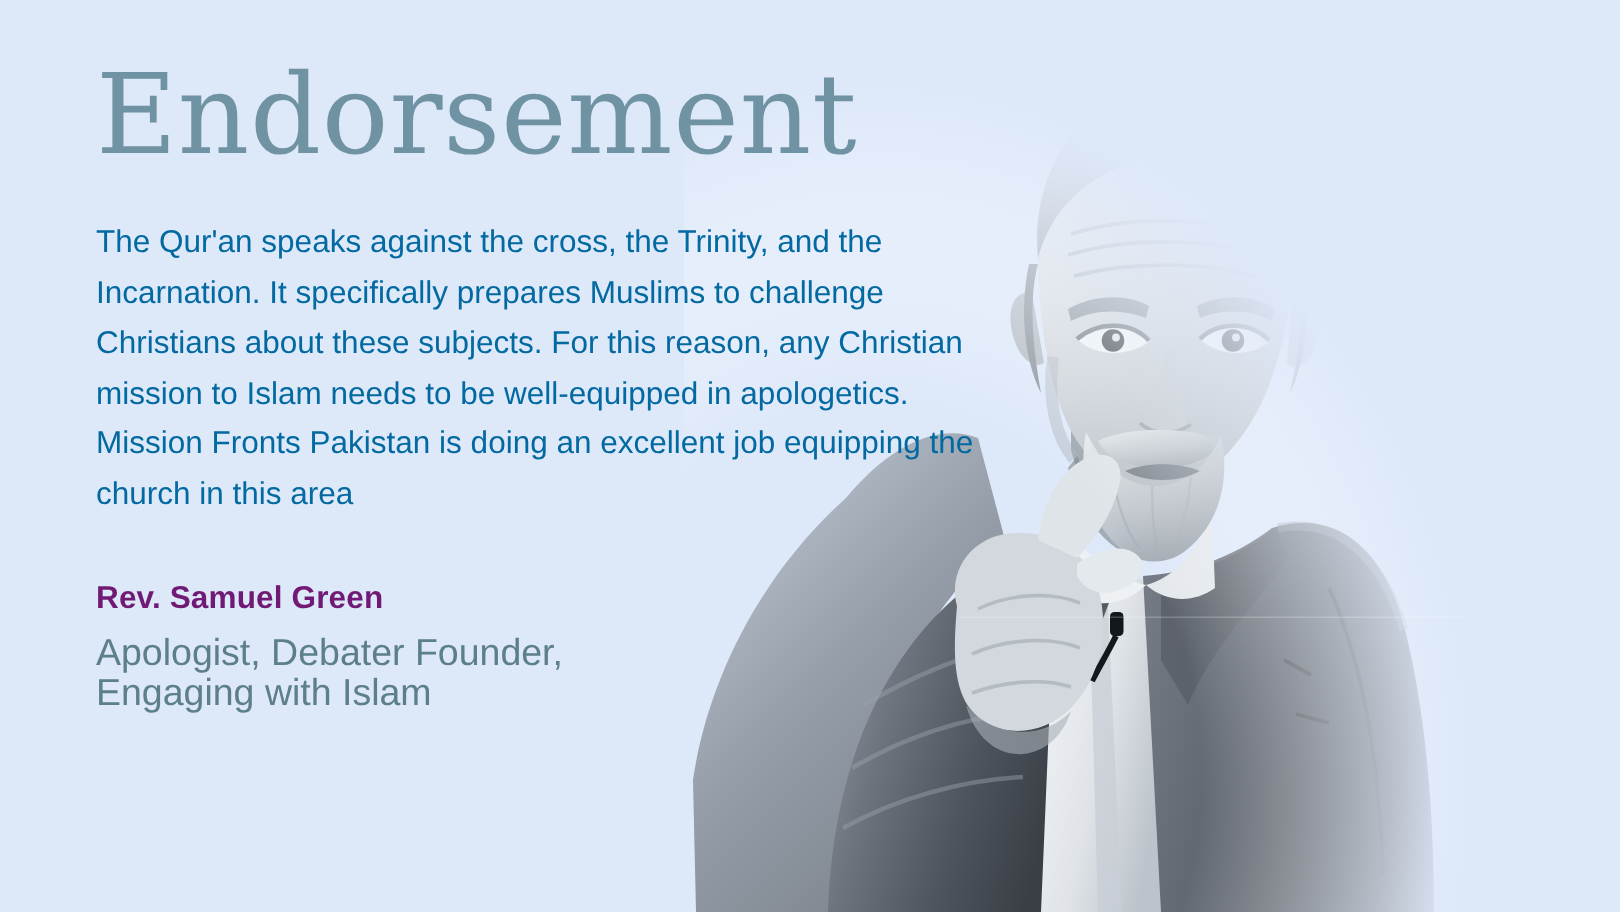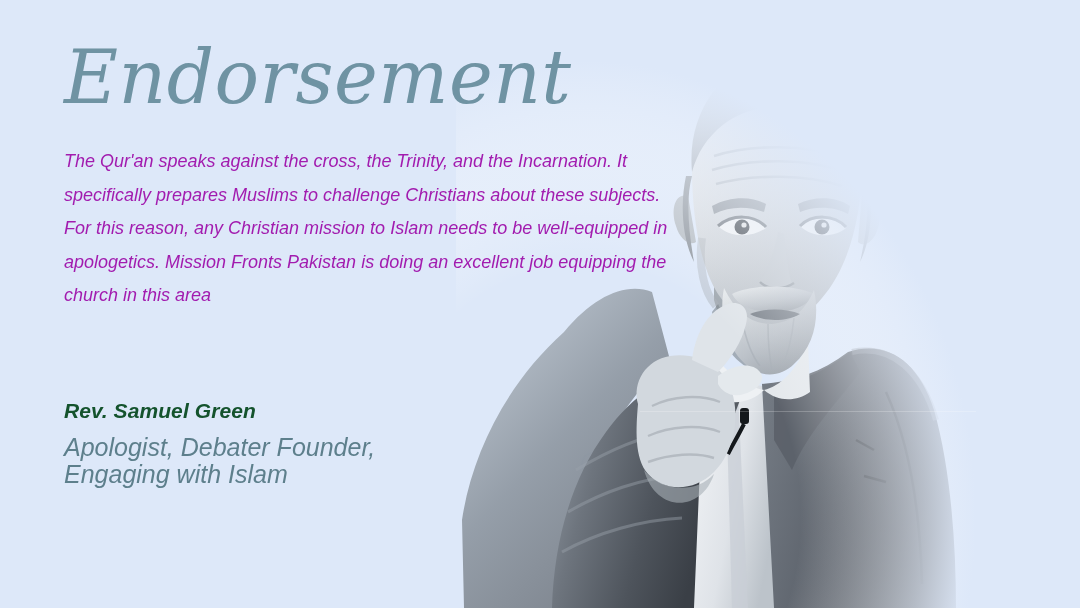--- a/index.html
+++ b/index.html
@@ -9,21 +9,20 @@
   }
   body {
     font-family: "Liberation Sans", sans-serif;
   }
   .slide {
     position: relative;
     width: 976px;
     height: 608px;
     background: #dde8f9;
     overflow: hidden;
-    font-style: italic;
   }
 
   
   .wm {
     position: absolute;
     pointer-events: none;
     opacity: 0.5;
   }
   .wm-swoosh { left: 545px; top: 440px; width: 170px; height: 170px; }
   .wm-arrow  { left: 985px; top: 465px; width: 110px; height: 110px; }
@@ -64,36 +63,35 @@
     font-weight: 400;
     line-height: 1;
     color: #6f93a3;
     margin: 0;
     padding-top: 40px;
     letter-spacing: 0.5px;
   }
   .quote {
     margin: 0;
     padding-top: 31px;
-    font-size: 18px;
+    font-size: 21px;
     line-height: 33.5px;
-    color: #a21caf;
+    color: #0369a1;
     font-weight: 400;
     max-width: 610px;
   }
   .attrib {
     padding-top: 41px;
   }
   .attrib-name {
     font-size: 21px;
     font-weight: bold;
-    color: #14532d;
+    color: #701a75;
     line-height: 1.1;
     letter-spacing: 0.1px;
-    margin-top: 45px;
   }
   .attrib-role {
     padding-top: 12px;
     font-size: 25px;
     font-weight: 400;
     line-height: 27px;
     color: #5d7f8c;
     max-width: 420px;
   }
 </style>

